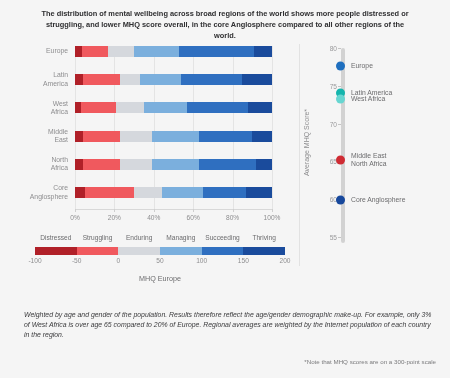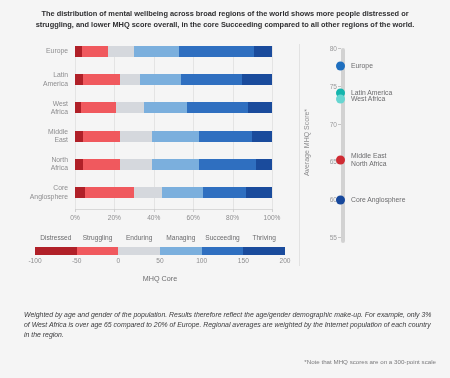--- a/index.html
+++ b/index.html
@@ -249,21 +249,21 @@
     top: 358px;
     font-size: 6.2px;
     color: #7a7a7c;
   }
 </style>
 </head>
 <body>
 
 <div class="page">
 
-  <div class="title">The distribution of mental wellbeing across broad regions of the world shows more people distressed or struggling, and lower MHQ score overall, in the core Succeeding compared to all other regions of the world.</div>
+  <div class="title">The distribution of mental wellbeing across broad regions of the world shows more people distressed or struggling, and lower MHQ score overall, in the core Anglosphere compared to all other regions of the world.</div>
 
   <div class="left-panel">
 
     <div id="gridlines">
         <div class="gridline" style="left: 75px; top: 2px;"></div>
         <div class="gridline" style="left: 114.4px; top: 2px;"></div>
         <div class="gridline" style="left: 153.8px; top: 2px;"></div>
         <div class="gridline" style="left: 193.2px; top: 2px;"></div>
         <div class="gridline" style="left: 232.6px; top: 2px;"></div>
         <div class="gridline" style="left: 272px; top: 2px;"></div>
@@ -378,21 +378,21 @@
         </div>
       <div class="legend-scale" id="legend-scale">
           <div class="legend-tick" style="left: 0px;">-100</div>
           <div class="legend-tick" style="left: 41.6667px;">-50</div>
           <div class="legend-tick" style="left: 83.3333px;">0</div>
           <div class="legend-tick" style="left: 125px;">50</div>
           <div class="legend-tick" style="left: 166.667px;">100</div>
           <div class="legend-tick" style="left: 208.333px;">150</div>
           <div class="legend-tick" style="left: 250px;">200</div>
         </div>
-      <div class="legend-axis-title">MHQ Core</div>
+      <div class="legend-axis-title">MHQ Europe</div>
     </div>
   </div>
 
   <div class="right-panel">
     <div class="divider"></div>
     <div class="y-axis-title">Average MHQ Score*</div>
     <div class="score-track"></div>
     <div id="y-ticks">
         <div class="ytick-wrap" style="top: 4px;">
           <div class="ytick">80</div>

